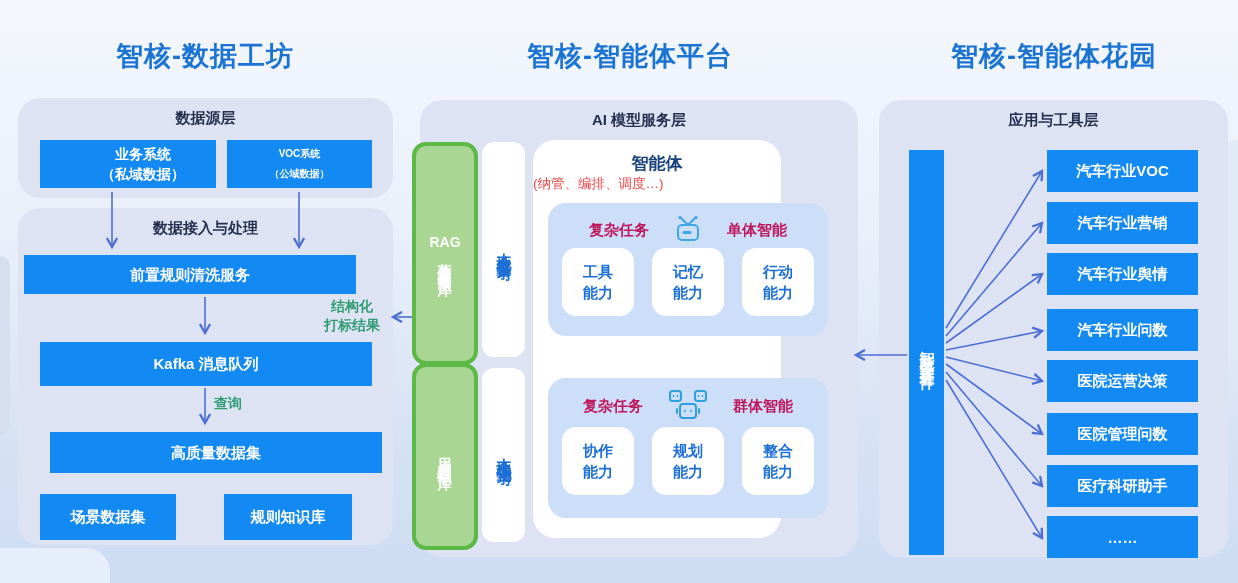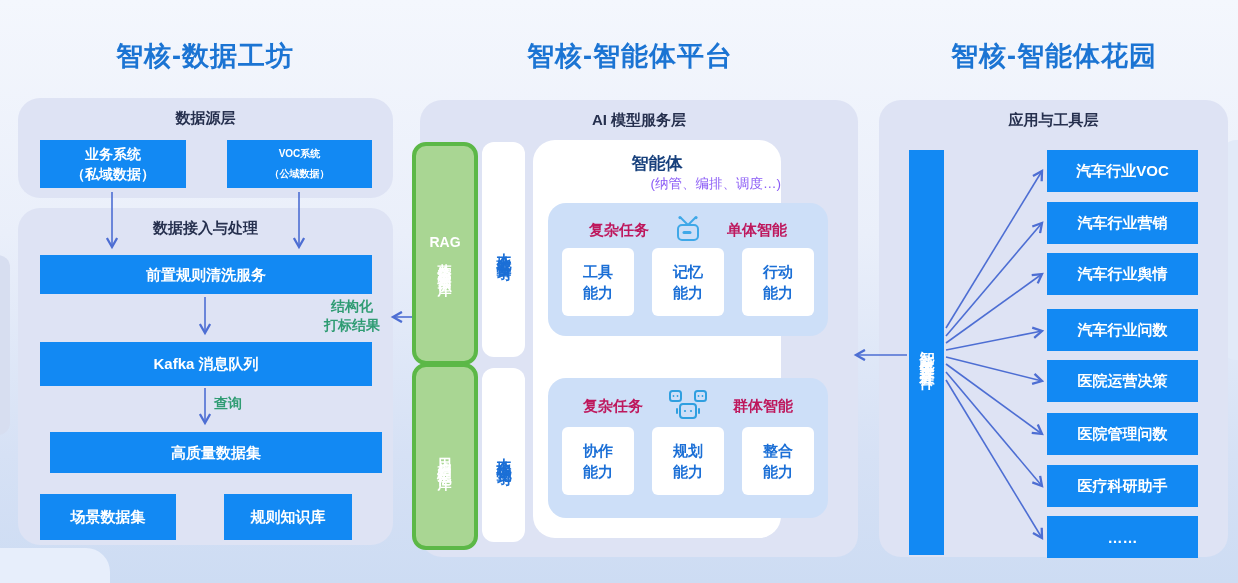--- a/index.html
+++ b/index.html
@@ -20,27 +20,27 @@
   .vbar{position:absolute;display:flex;flex-direction:column;align-items:center;
         justify-content:center;z-index:3;}
   .vbar .vtext{writing-mode:vertical-rl;text-orientation:upright;letter-spacing:3px;}
   .greenbar{background:#a9d693;border:4px solid #5cb847;border-radius:14px;color:#ffffff;
             font-weight:700;font-size:14px;}
   .greenbar .latin{letter-spacing:0;margin-bottom:2px;}
   .whitebar{background:#ffffff;border-radius:12px;color:#1b6fd6;font-weight:700;font-size:15px;}
   .agentbox{position:absolute;background:#ffffff;border-radius:22px;z-index:2;}
   .agent-title{position:absolute;left:0;right:0;top:12px;text-align:center;
                font-size:17px;font-weight:800;color:#17407c;}
-  .agent-sub{position:absolute;left:0;right:0;top:35px;text-align:right;
-             font-size:13.5px;color:#8b5cf6;}
+  .agent-sub{position:absolute;left:0;right:0;top:35px;text-align:left;
+             font-size:13.5px;color:#ef4444;}
   .innerblue{position:absolute;left:15px;width:280px;background:#cddff8;border-radius:18px;}
   .intel-row{display:flex;align-items:center;justify-content:center;gap:24px;
              margin-top:11px;height:32px;font-size:15px;font-weight:700;color:#be185d;}
   .caps{display:flex;justify-content:space-between;padding:2px 14px 0 14px;}
-  .cap{width:72px;height:68px;background:#ffffff;border-radius:6px;display:flex;
+  .cap{width:72px;height:68px;background:#ffffff;border-radius:14px;display:flex;
        flex-direction:column;align-items:center;justify-content:center;
        font-size:15px;font-weight:700;color:#1b6fd6;line-height:21px;}
   .suitebar{position:absolute;background:#1289f3;display:flex;align-items:center;
             justify-content:center;z-index:3;}
   .suitebar .vtext{writing-mode:vertical-rl;text-orientation:upright;color:#fff;
                    font-size:15px;font-weight:700;letter-spacing:4px;}
   .appbox{position:absolute;left:168px;width:151px;height:42px;background:#1289f3;color:#fff;
           font-size:15px;font-weight:700;display:flex;align-items:center;justify-content:center;
           z-index:3;}
   .arrows{position:absolute;left:0;top:0;z-index:2;}
@@ -53,33 +53,33 @@
   <div class="deco" style="left:-14px;top:255px;width:24px;height:180px;border-radius:12px;background:#d7def0;"></div>
   <div class="deco" style="left:1222px;top:140px;width:30px;height:220px;border-radius:14px;background:#e2eaf8;"></div>
   <div class="deco" style="left:-30px;top:548px;width:140px;height:70px;border-radius:24px;background:#e7eefb;"></div>
 
   <div class="big-title" style="left:0;width:410px;">智核-数据工坊</div>
   <div class="big-title" style="left:425px;width:410px;">智核-智能体平台</div>
   <div class="big-title" style="left:878px;width:352px;">智核-智能体花园</div>
 
   <div class="panel" style="left:18px;top:98px;width:375px;height:100px;">
     <div class="panel-header">数据源层</div>
-    <div class="bluebox" style="left:22px;top:42px;width:146px;height:48px;font-size:14px;">
+    <div class="bluebox" style="left:22px;top:42px;width:146px;height:48px;font-size:14px;padding-left:30px;">
       <span>业务系统</span>
       <span>（私域数据）</span>
     </div>
     <div class="bluebox" style="left:209px;top:42px;width:145px;height:48px;font-size:10px;">
       <span>VOC系统</span>
       <span>（公域数据）</span>
     </div>
   </div>
 
   <div class="panel" style="left:18px;top:208px;width:375px;height:337px;">
     <div class="panel-header">数据接入与处理</div>
-    <div class="bluebox" style="left:22px;top:47px;width:332px;height:39px;">
+    <div class="bluebox" style="left:6px;top:47px;width:332px;height:39px;">
       <span>前置规则清洗服务</span>
     </div>
     <div class="bluebox" style="left:22px;top:134px;width:332px;height:44px;">
       <span>Kafka 消息队列</span>
     </div>
     <div class="bluebox" style="left:32px;top:224px;width:332px;height:41px;">
       <span>高质量数据集</span>
     </div>
     <div class="bluebox" style="left:22px;top:286px;width:136px;height:46px;">
       <span>场景数据集</span>

